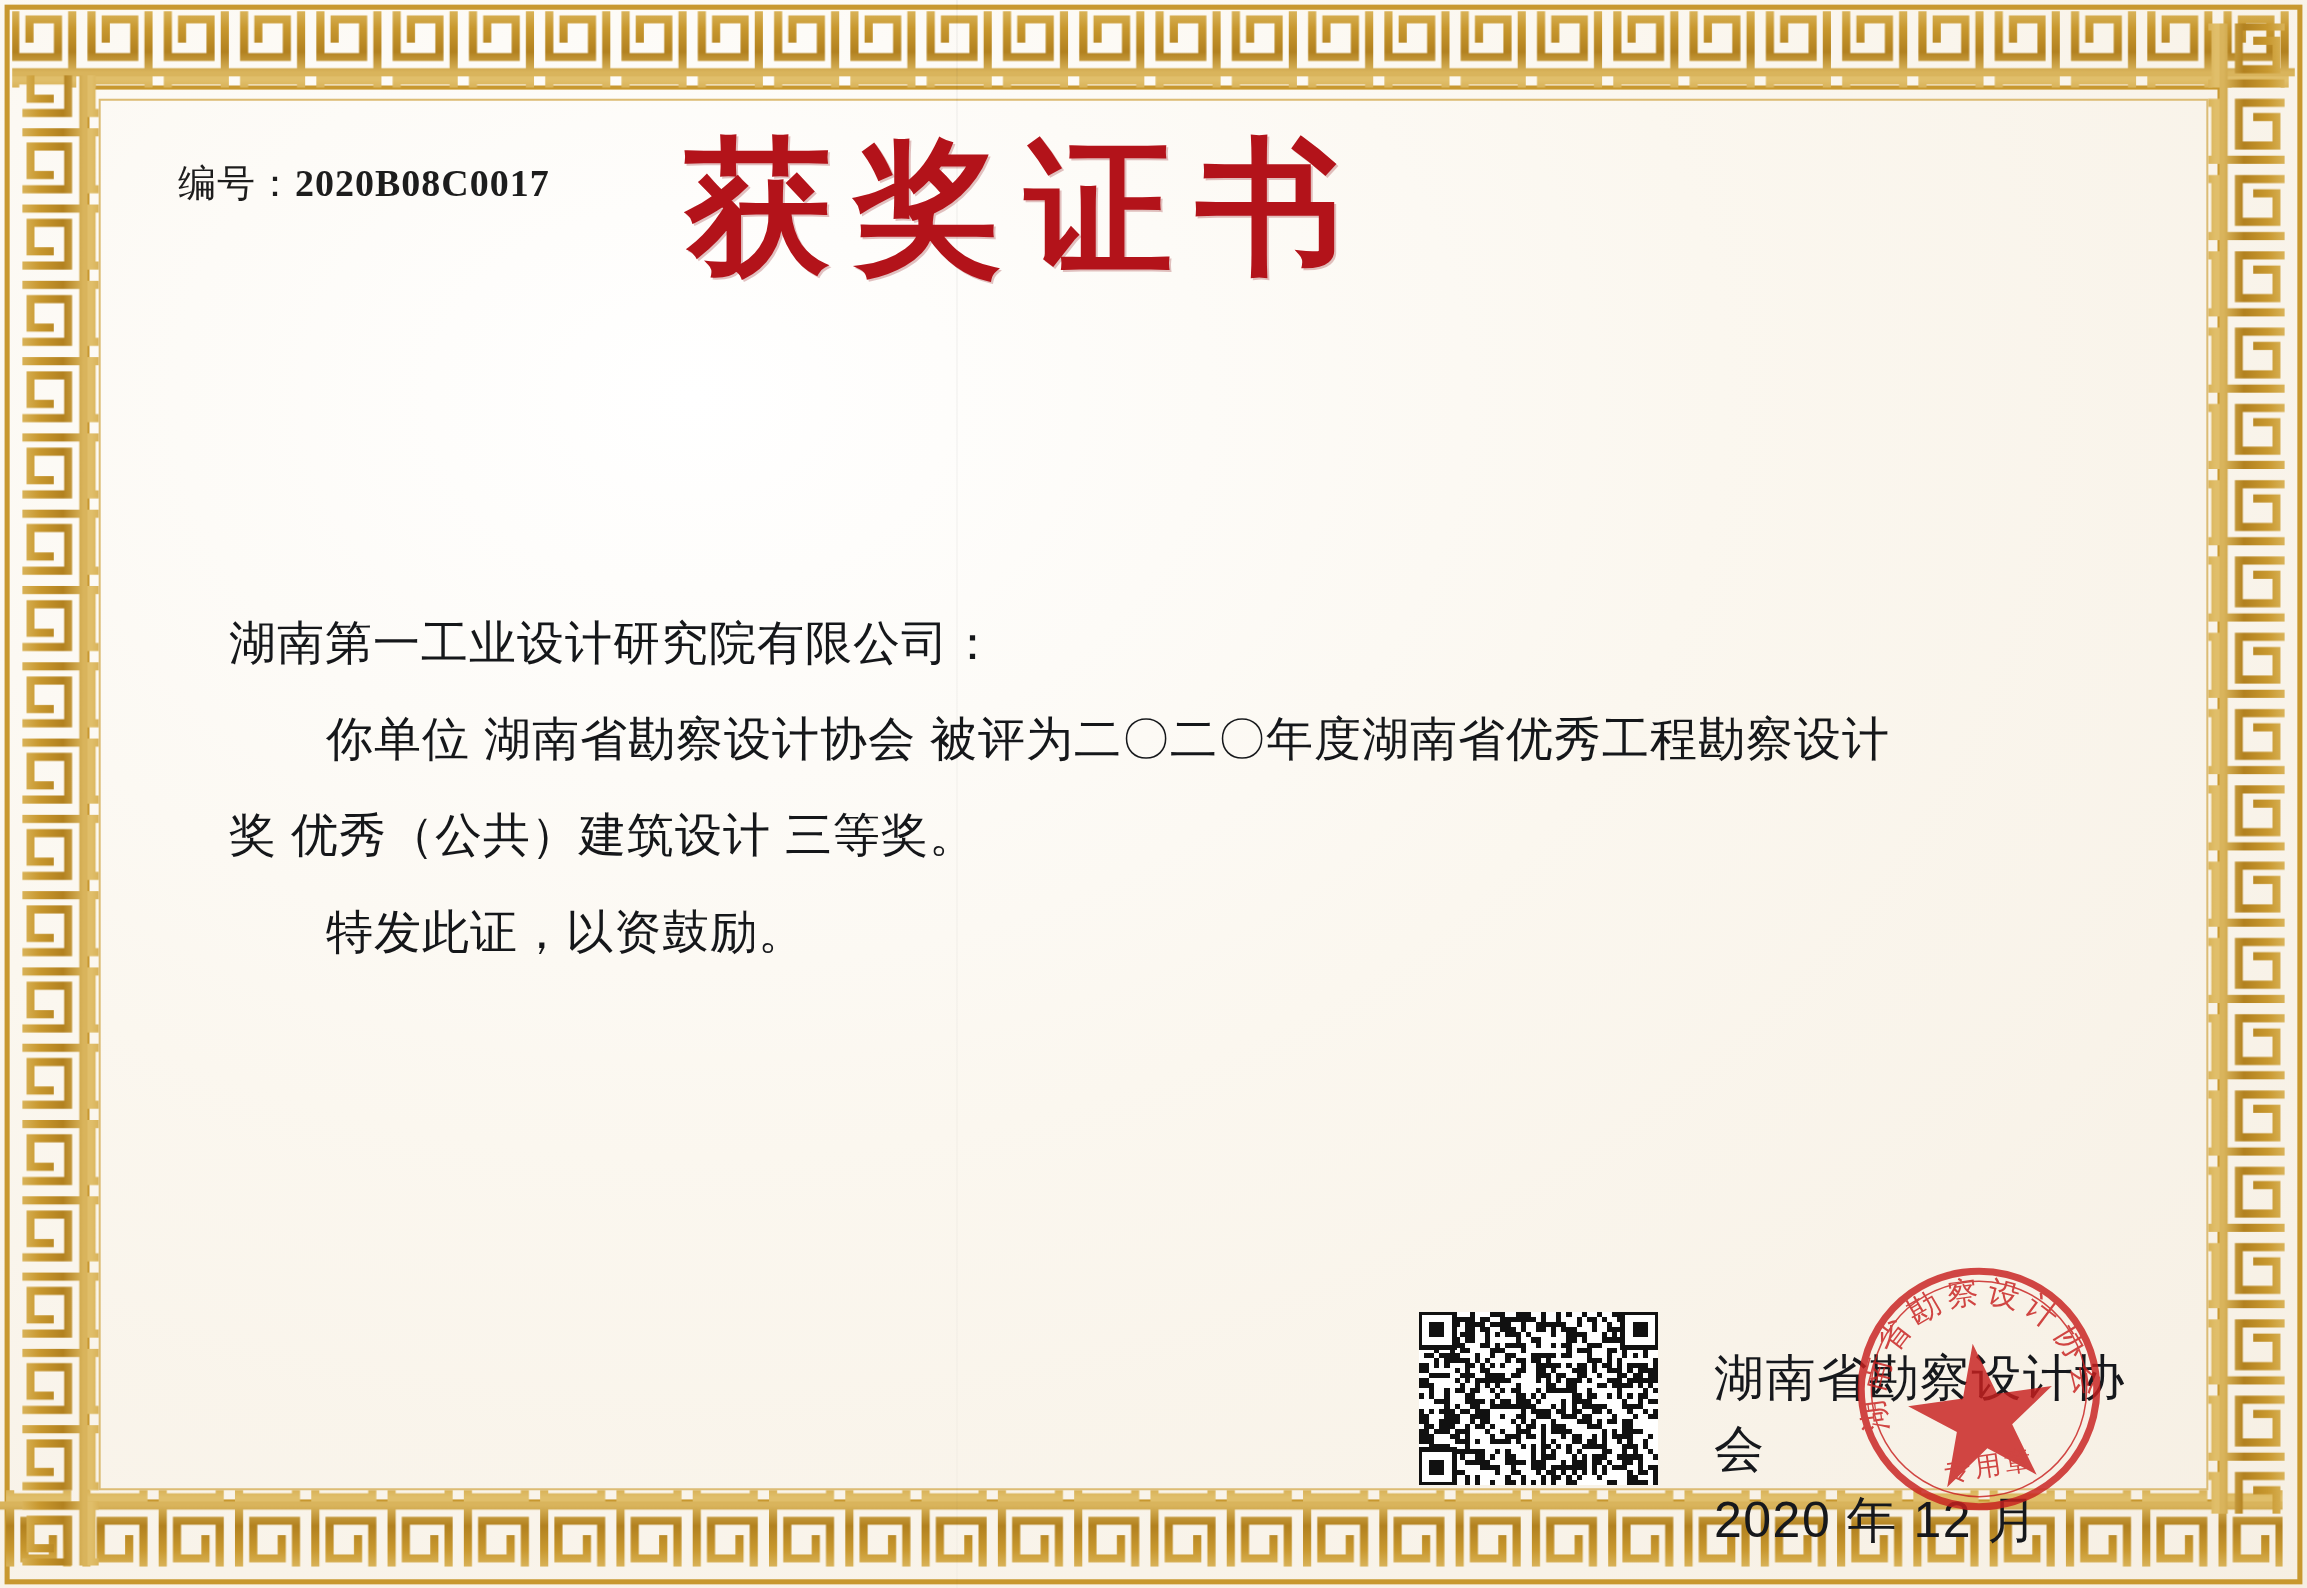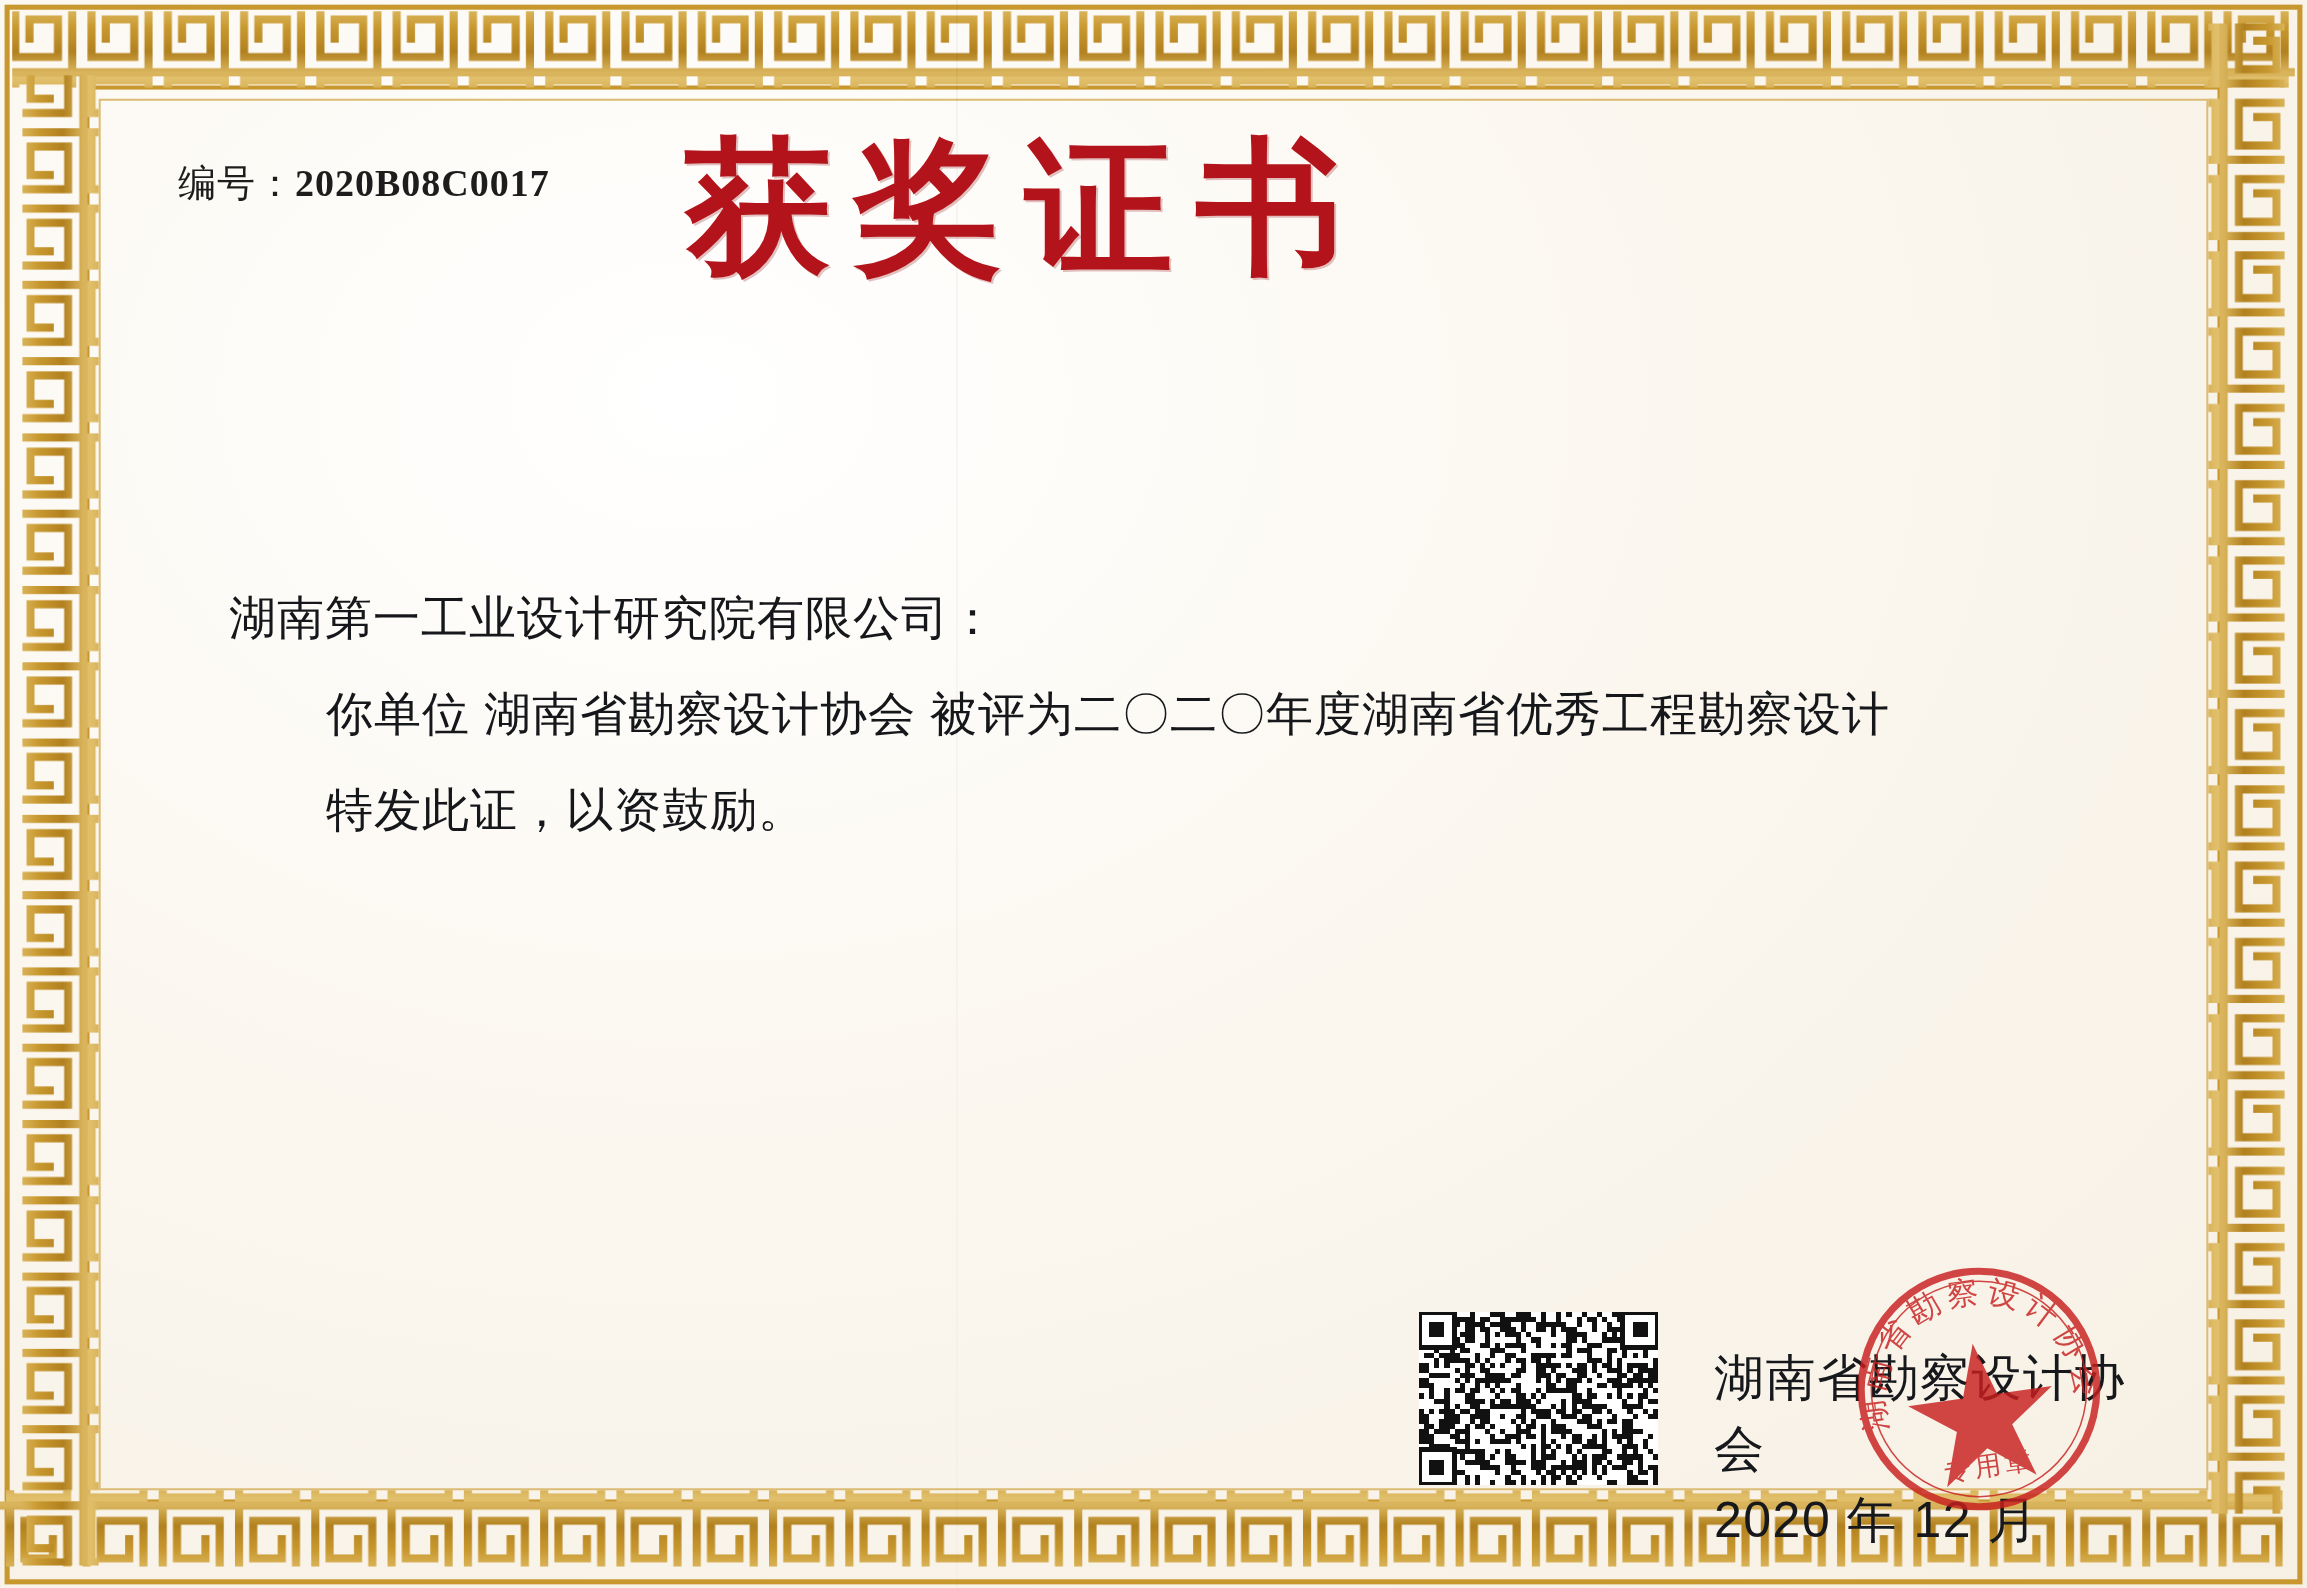--- a/index.html
+++ b/index.html
@@ -66,21 +66,21 @@
     color: #b3131a;
     font-family: "DejaVu Serif", serif;
     letter-spacing: 23.4px;
     text-indent: 23.4px;
     text-shadow: 2px 2px 0 rgba(140,10,15,0.25);
   }
 
   .body-text {
     position: absolute;
     left: 127px;
-    top: 473px;
+    top: 498px;
     width: 1882px;
     color: #15171a;
     font-size: 47px;
     line-height: 85px;
     font-family: "Liberation Sans", sans-serif;
   }
   .body-text .p {
     margin: 0 0 11.2px 0;
     letter-spacing: 1px;
   }
@@ -180,20 +180,21 @@
 
     <div class="serial">
       <span class="label">编号：</span><span>2020B08C0017</span>
     </div>
 
     <div class="main-title">获奖证书</div>
 
     <div class="body-text">
       <p class="p">湖南第一工业设计研究院有限公司：</p>
       <p class="p indent">你单位  湖南省勘察设计协会  被评为二〇二〇年度湖南省优秀工程勘察设计</p>
+      <p class="p">奖 优秀（公共）建筑设计 三等奖。</p>
       <p class="p indent">特发此证，以资鼓励。</p>
     </div>
 
     <div class="qr">
       <svg id="qr-svg" width="239" height="173" viewBox="0 0 47 34" shape-rendering="crispEdges" aria-hidden="true">
           <rect width="47" height="34" fill="#ffffff"></rect>
           <rect x="10" y="0" width="1" height="1" fill="#111111"></rect>
           <rect x="14" y="0" width="1" height="1" fill="#111111"></rect>
           <rect x="15" y="0" width="1" height="1" fill="#111111"></rect>
           <rect x="16" y="0" width="1" height="1" fill="#111111"></rect>

